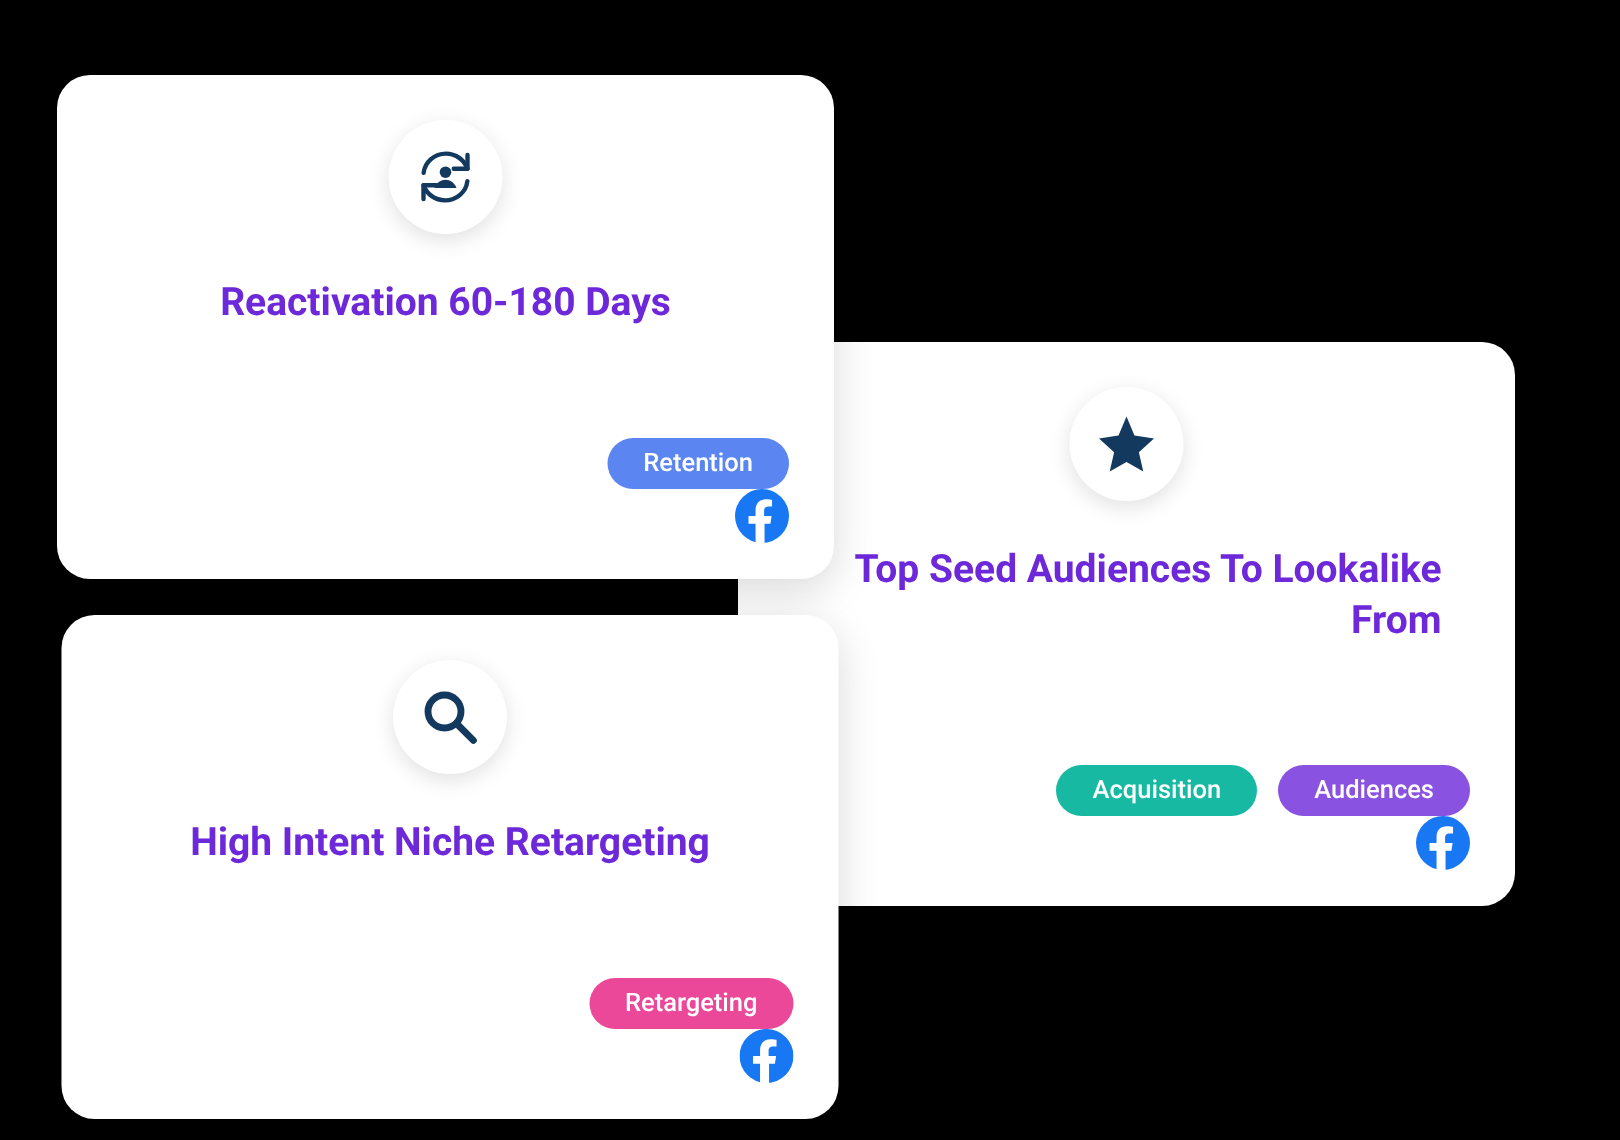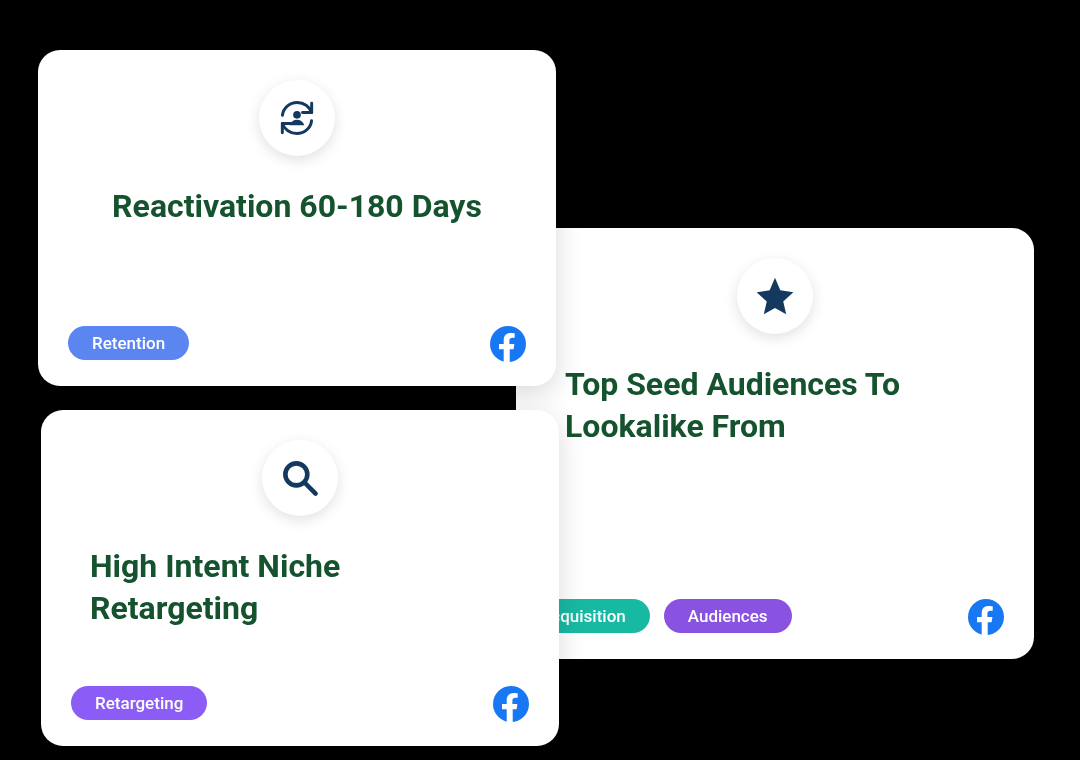--- a/index.html
+++ b/index.html
@@ -31,33 +31,34 @@
     align-items: center;
     justify-content: center;
     margin-bottom: 30px;
     flex-shrink: 0;
   }
   .icon-circle svg {
     width: 44px;
     height: 44px;
   }
   .card-title {
-    font-size: 32px;
+    font-size: 26px;
     font-weight: 700;
-    color: #14532d;
-    text-align: left;
+    color: #6d28d9;
+    text-align: right;
     line-height: 1.3;
     max-width: 420px;
   }
   .card-footer {
     width: 100%;
     display: flex;
-    align-items: flex-start;
+    align-items: flex-end;
     justify-content: space-between;
     margin-top: auto;
+    flex-direction: column;
   }
   .tags {
     display: flex;
     gap: 14px;
   }
   .tag {
     display: inline-flex;
     align-items: center;
     justify-content: center;
     height: 34px;
@@ -69,21 +70,21 @@
   }
   .fb-icon {
     width: 36px;
     height: 36px;
     flex-shrink: 0;
   }
 
   
   .card-1 { top: 50px;  left: 38px;  width: 518px; height: 336px; z-index: 3; }
   .card-2 { top: 410px; left: 41px;  width: 518px; height: 336px; z-index: 3; }
-  .card-3 { top: 228px; left: 516px; width: 518px; height: 431px; z-index: 1; }
+  .card-3 { top: 228px; left: 492px; width: 518px; height: 376px; z-index: 1; }
 
   .card-3 .tags { margin-left: -30px; } 
 
 </style>
 </head>
 <body>
 
 <div class="card card-3">
   <div class="icon-circle">
     <svg viewBox="0 0 24 24" fill="#14395e">
@@ -133,21 +134,21 @@
 <div class="card card-2">
   <div class="icon-circle">
     <svg viewBox="0 0 48 48" fill="none" stroke="#14395e" stroke-width="5" stroke-linecap="round">
       <circle cx="20" cy="20" r="12"></circle>
       <line x1="30" y1="30" x2="41" y2="41"></line>
     </svg>
   </div>
   <h2 class="card-title">High Intent Niche Retargeting</h2>
   <div class="card-footer">
     <div class="tags">
-      <span class="tag" style="background:#8b5cf6">Retargeting</span>
+      <span class="tag" style="background:#ec4899">Retargeting</span>
     </div>
     <span class="fb-icon">
       <svg viewBox="0 0 36 36">
           <circle cx="18" cy="18" r="18" fill="#1877F2"></circle>
           <path fill="#fff" d="M23.6 23.2l.8-5.2h-5V14.6c0-1.5.7-2.9 3-2.9h2.3V7.3s-2.1-.4-4.1-.4c-4.2 0-6.9 2.5-6.9 7.1V18H9v5.2h4.7V36c1 .2 2 .2 3 .2s2.1-.1 3-.2V23.2h4z"></path>
         </svg>
     </span>
   </div>
 </div>
 

